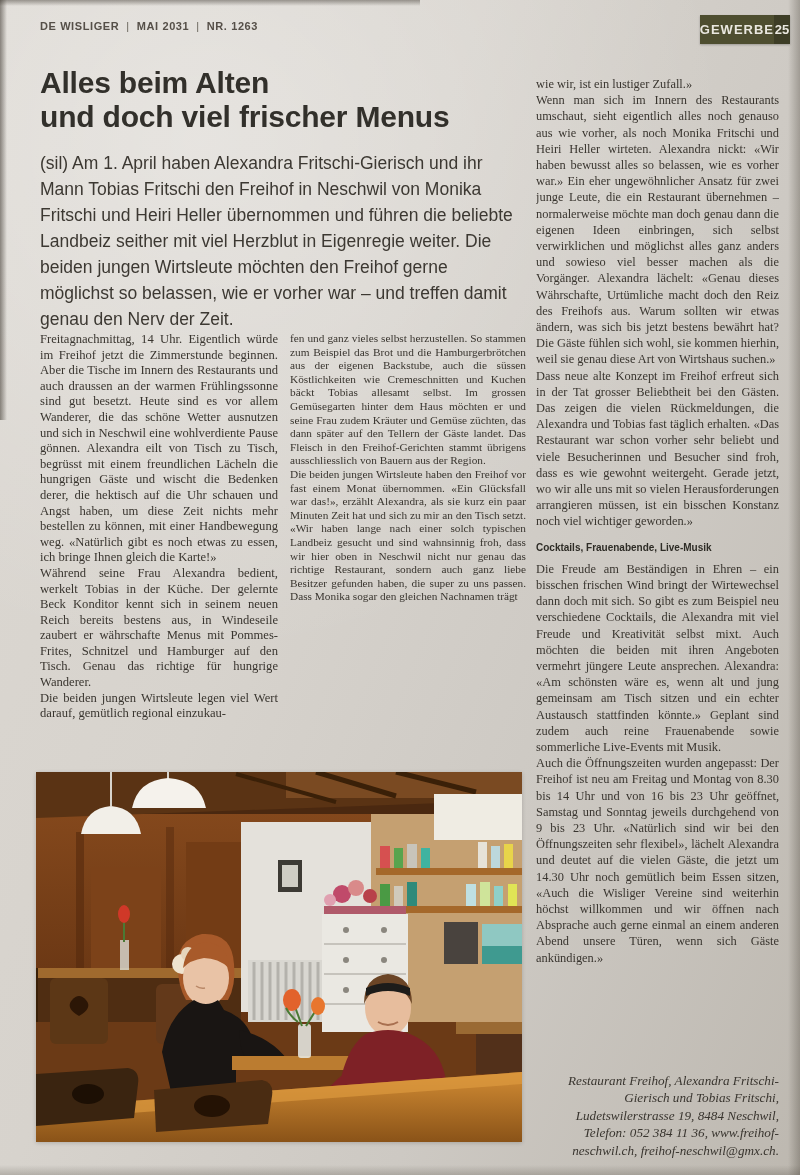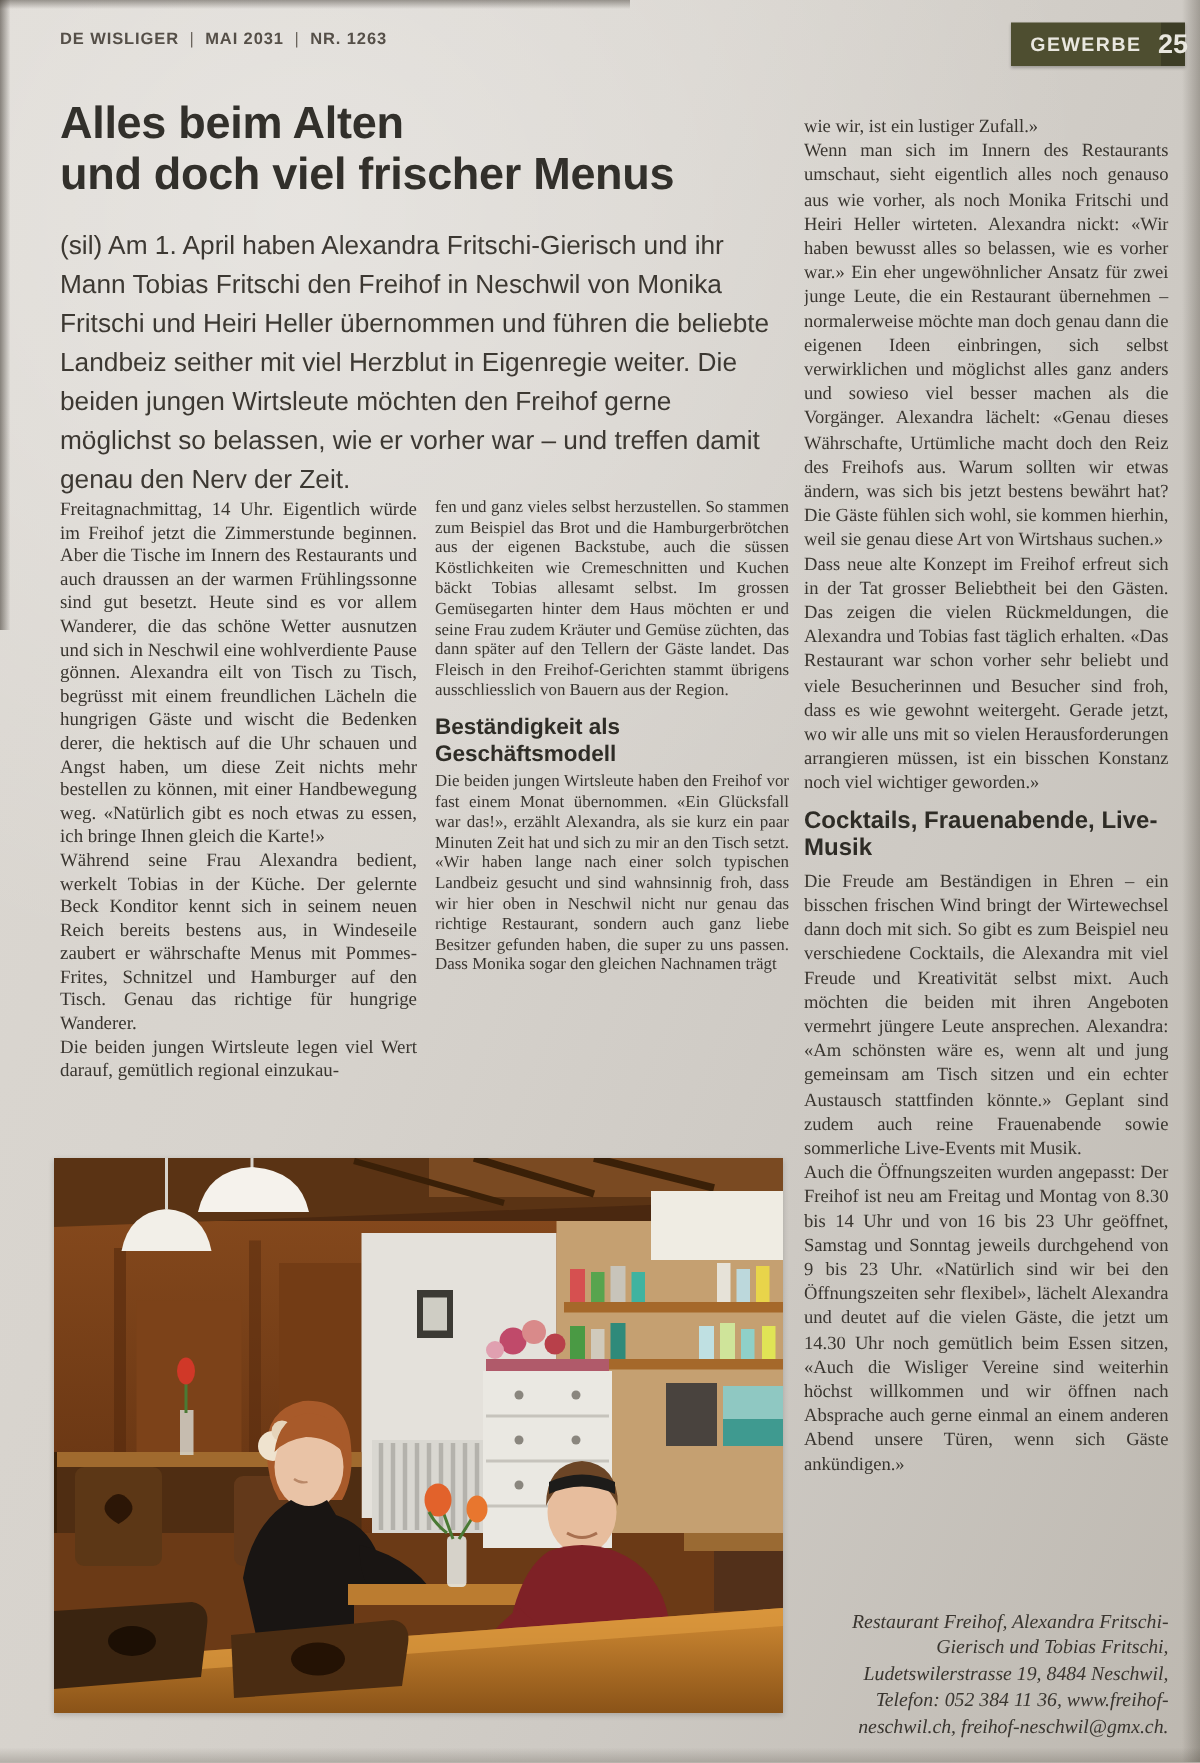--- a/index.html
+++ b/index.html
@@ -32,25 +32,25 @@
     font-family:"Liberation Sans", sans-serif;
     font-size:11px;font-weight:600;color:#554f48;letter-spacing:.6px;
   }
   .hdr-meta .sep{margin:0 7px;color:#6a645c;font-weight:400;}
   .badge{
     position:absolute;right:10px;top:15px;height:29px;display:flex;
     font-family:"Liberation Sans", sans-serif;box-shadow:0 1px 2px rgba(0,0,0,.25);
   }
   .badge-section{
     background:#4e4e30;color:#e9e7df;display:flex;align-items:center;
-    padding:0 13px;font-size:13px;font-weight:700;letter-spacing:1px;
+    padding:0 0;font-size:13px;font-weight:700;letter-spacing:1px;
   }
   .badge-page{
     background:#3d3d26;color:#e9e7df;display:flex;align-items:center;justify-content:center;
-    width:16px;font-size:18px;font-weight:700;
+    width:16px;font-size:13px;font-weight:700;
   }
 
   
   .title{
     position:absolute;left:40px;top:66px;width:500px;
     font-family:"Liberation Sans", sans-serif;
     font-size:30px;line-height:34px;font-weight:700;color:#32302b;letter-spacing:-.2px;
   }
   .lead{
     position:absolute;left:40px;top:150px;width:486px;
@@ -61,21 +61,21 @@
   
   .col{
     position:absolute;color:#39352f;text-align:justify;overflow:hidden;
   }
   .col p{margin:0;}
   #col1{left:40px;top:332px;width:238px;height:438px;font-size:12.6px;line-height:15.6px;}
   #col2{left:290px;top:332px;width:236px;height:438px;font-size:11.3px;line-height:13.6px;}
   #col3{left:536px;top:76px;width:243px;height:988px;font-size:12.4px;line-height:16.2px;}
   .subhead{
     font-family:"Liberation Sans", sans-serif;font-weight:700;color:#2e2c26;
-    font-size:16px;line-height:18px;margin:9px 0 4px 0;text-align:left;
+    font-size:10px;line-height:18px;margin:9px 0 4px 0;text-align:left;
   }
   #col2 .subhead{font-size:15px;margin:8px 0 3px 0;}
   .contact{
     position:absolute;left:536px;top:1072px;width:243px;
     font-style:italic;font-size:13.2px;line-height:17.4px;color:#39352f;text-align:right;
   }
 
   
   .photo{
     position:absolute;left:36px;top:772px;width:486px;height:370px;
@@ -110,21 +110,20 @@
   <div class="lead">(sil) Am 1. April haben Alexandra Fritschi-Gierisch und ihr Mann Tobias Fritschi den Freihof in Neschwil von Monika Fritschi und Heiri Heller übernommen und führen die beliebte Landbeiz seither mit viel Herzblut in Eigenregie weiter. Die beiden jungen Wirtsleute möchten den Freihof gerne möglichst so belassen, wie er vorher war – und treffen damit genau den Nerv der Zeit.</div>
 
   <div class="col" id="col1">
     <p>Freitagnachmittag, 14 Uhr. Eigentlich würde im Freihof jetzt die Zimmerstunde beginnen. Aber die Tische im Innern des Restaurants und auch draussen an der warmen Frühlingssonne sind gut besetzt. Heute sind es vor allem Wanderer, die das schöne Wetter ausnutzen und sich in Neschwil eine wohlverdiente Pause gönnen. Alexandra eilt von Tisch zu Tisch, begrüsst mit einem freundlichen Lächeln die hungrigen Gäste und wischt die Bedenken derer, die hektisch auf die Uhr schauen und Angst haben, um diese Zeit nichts mehr bestellen zu können, mit einer Handbewegung weg. «Natürlich gibt es noch etwas zu essen, ich bringe Ihnen gleich die Karte!»</p>
     <p>Während seine Frau Alexandra bedient, werkelt Tobias in der Küche. Der gelernte Beck Konditor kennt sich in seinem neuen Reich bereits bestens aus, in Windeseile zaubert er währschafte Menus mit Pommes-Frites, Schnitzel und Hamburger auf den Tisch. Genau das richtige für hungrige Wanderer.</p>
     <p>Die beiden jungen Wirtsleute legen viel Wert darauf, gemütlich regional einzukau-</p>
   </div>
 
   <div class="col" id="col2">
     <p>fen und ganz vieles selbst herzustellen. So stammen zum Beispiel das Brot und die Hamburgerbrötchen aus der eigenen Backstube, auch die süssen Köstlichkeiten wie Cremeschnitten und Kuchen bäckt Tobias allesamt selbst. Im grossen Gemüsegarten hinter dem Haus möchten er und seine Frau zudem Kräuter und Gemüse züchten, das dann später auf den Tellern der Gäste landet. Das Fleisch in den Freihof-Gerichten stammt übrigens ausschliesslich von Bauern aus der Region.</p>
-    <div class="subhead">Beständigkeit als Geschäftsmodell</div>
     <p>Die beiden jungen Wirtsleute haben den Freihof vor fast einem Monat übernommen. «Ein Glücksfall war das!», erzählt Alexandra, als sie kurz ein paar Minuten Zeit hat und sich zu mir an den Tisch setzt. «Wir haben lange nach einer solch typischen Landbeiz gesucht und sind wahnsinnig froh, dass wir hier oben in Neschwil nicht nur genau das richtige Restaurant, sondern auch ganz liebe Besitzer gefunden haben, die super zu uns passen. Dass Monika sogar den gleichen Nachnamen trägt</p>
   </div>
 
   <div class="col" id="col3">
     <p>wie wir, ist ein lustiger Zufall.»</p>
     <p>Wenn man sich im Innern des Restaurants umschaut, sieht eigentlich alles noch genauso aus wie vorher, als noch Monika Fritschi und Heiri Heller wirteten. Alexandra nickt: «Wir haben bewusst alles so belassen, wie es vorher war.» Ein eher ungewöhnlicher Ansatz für zwei junge Leute, die ein Restaurant übernehmen – normalerweise möchte man doch genau dann die eigenen Ideen einbringen, sich selbst verwirklichen und möglichst alles ganz anders und sowieso viel besser machen als die Vorgänger. Alexandra lächelt: «Genau dieses Währschafte, Urtümliche macht doch den Reiz des Freihofs aus. Warum sollten wir etwas ändern, was sich bis jetzt bestens bewährt hat? Die Gäste fühlen sich wohl, sie kommen hierhin, weil sie genau diese Art von Wirtshaus suchen.»</p>
     <p>Dass neue alte Konzept im Freihof erfreut sich in der Tat grosser Beliebtheit bei den Gästen. Das zeigen die vielen Rückmeldungen, die Alexandra und Tobias fast täglich erhalten. «Das Restaurant war schon vorher sehr beliebt und viele Besucherinnen und Besucher sind froh, dass es wie gewohnt weitergeht. Gerade jetzt, wo wir alle uns mit so vielen Herausforderungen arrangieren müssen, ist ein bisschen Konstanz noch viel wichtiger geworden.»</p>
     <div class="subhead">Cocktails, Frauenabende, Live-Musik</div>
     <p>Die Freude am Beständigen in Ehren – ein bisschen frischen Wind bringt der Wirtewechsel dann doch mit sich. So gibt es zum Beispiel neu verschiedene Cocktails, die Alexandra mit viel Freude und Kreativität selbst mixt. Auch möchten die beiden mit ihren Angeboten vermehrt jüngere Leute ansprechen. Alexandra: «Am schönsten wäre es, wenn alt und jung gemeinsam am Tisch sitzen und ein echter Austausch stattfinden könnte.» Geplant sind zudem auch reine Frauenabende sowie sommerliche Live-Events mit Musik.</p>
     <p>Auch die Öffnungszeiten wurden angepasst: Der Freihof ist neu am Freitag und Montag von 8.30 bis 14 Uhr und von 16 bis 23 Uhr geöffnet, Samstag und Sonntag jeweils durchgehend von 9 bis 23 Uhr. «Natürlich sind wir bei den Öffnungszeiten sehr flexibel», lächelt Alexandra und deutet auf die vielen Gäste, die jetzt um 14.30 Uhr noch gemütlich beim Essen sitzen, «Auch die Wisliger Vereine sind weiterhin höchst willkommen und wir öffnen nach Absprache auch gerne einmal an einem anderen Abend unsere Türen, wenn sich Gäste ankündigen.»</p>

